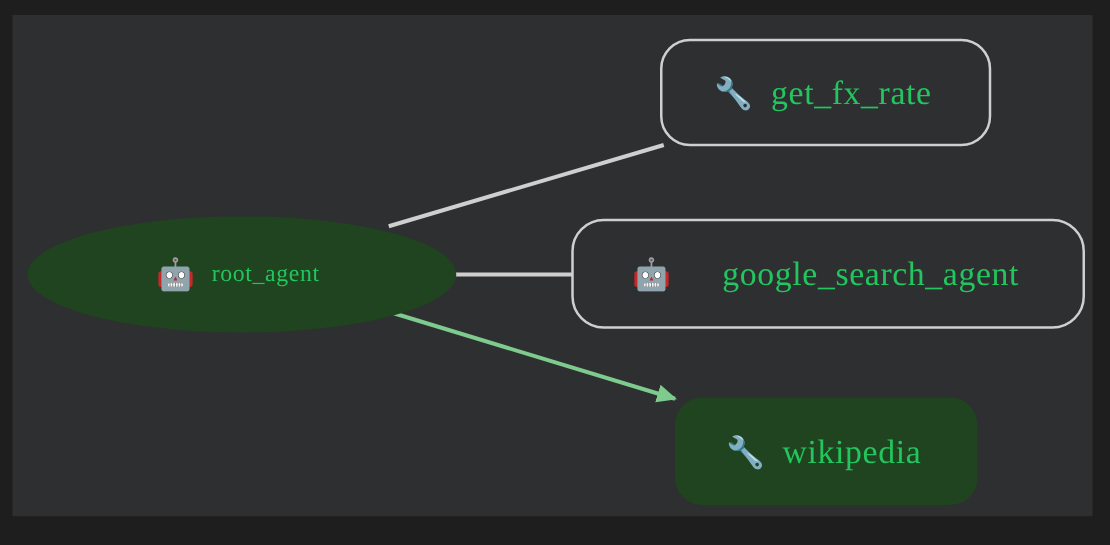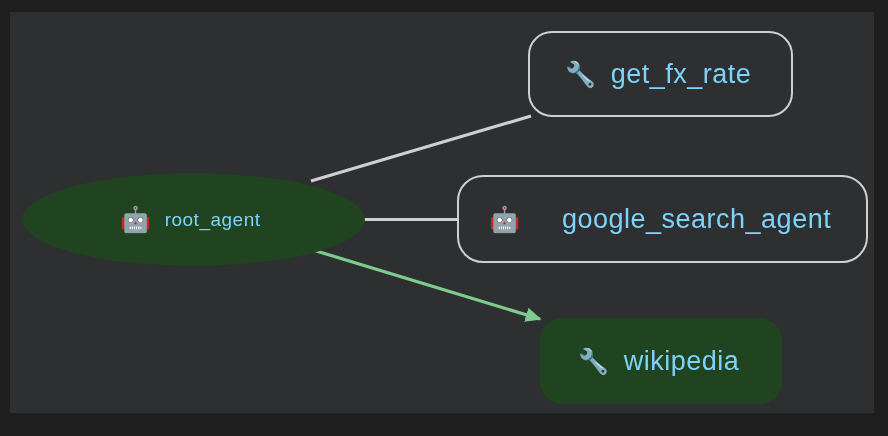--- a/index.html
+++ b/index.html
@@ -41,22 +41,22 @@
     align-items: center;
     box-sizing: border-box;
     white-space: nowrap;
   }
   .node .emoji {
     font-family: "DejaVu Sans", sans-serif;
     line-height: 1;
     display: inline-block;
   }
   .node .label {
-    font-family: Liberation Sans, sans-serif;
-    color: #7dd3fc;
+    font-family: Liberation Serif, serif;
+    color: #22c55e;
     letter-spacing: 0.5px;
   }
 
   
   #node-root-agent {
     left: 22px;
     top: 173px;
     width: 343px;
     height: 93px;
     border-radius: 50%;

